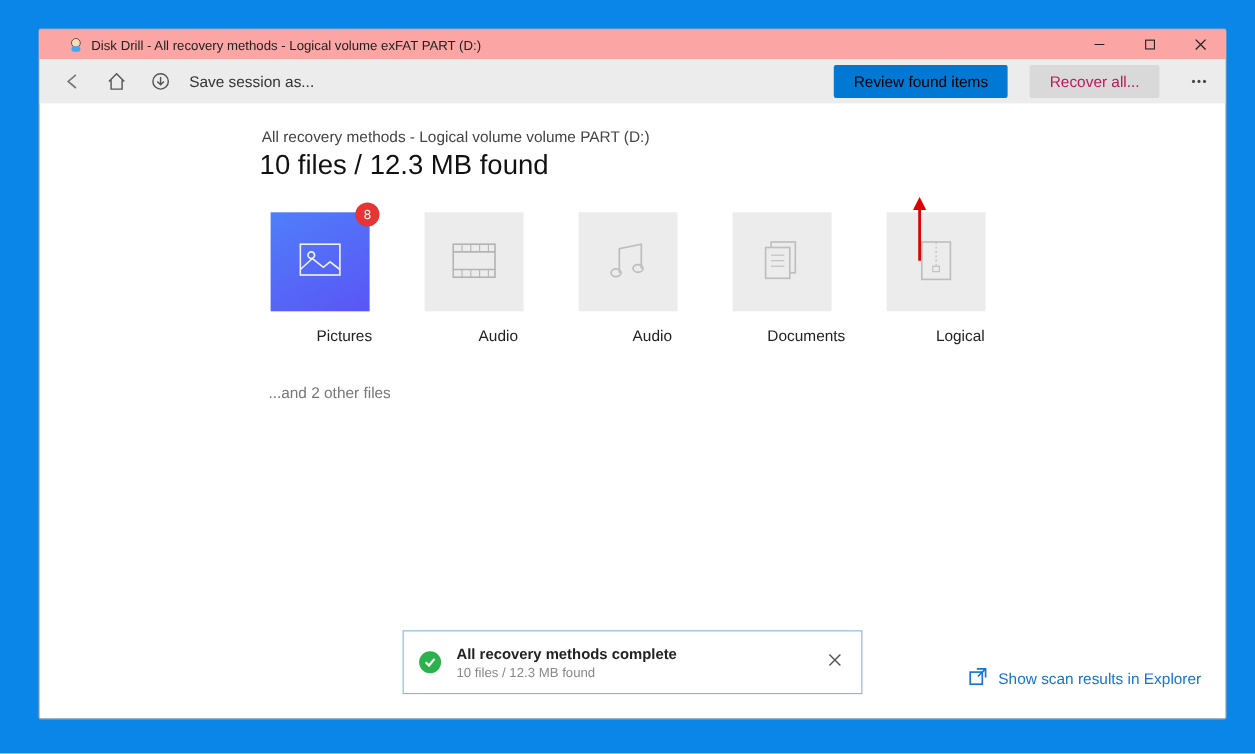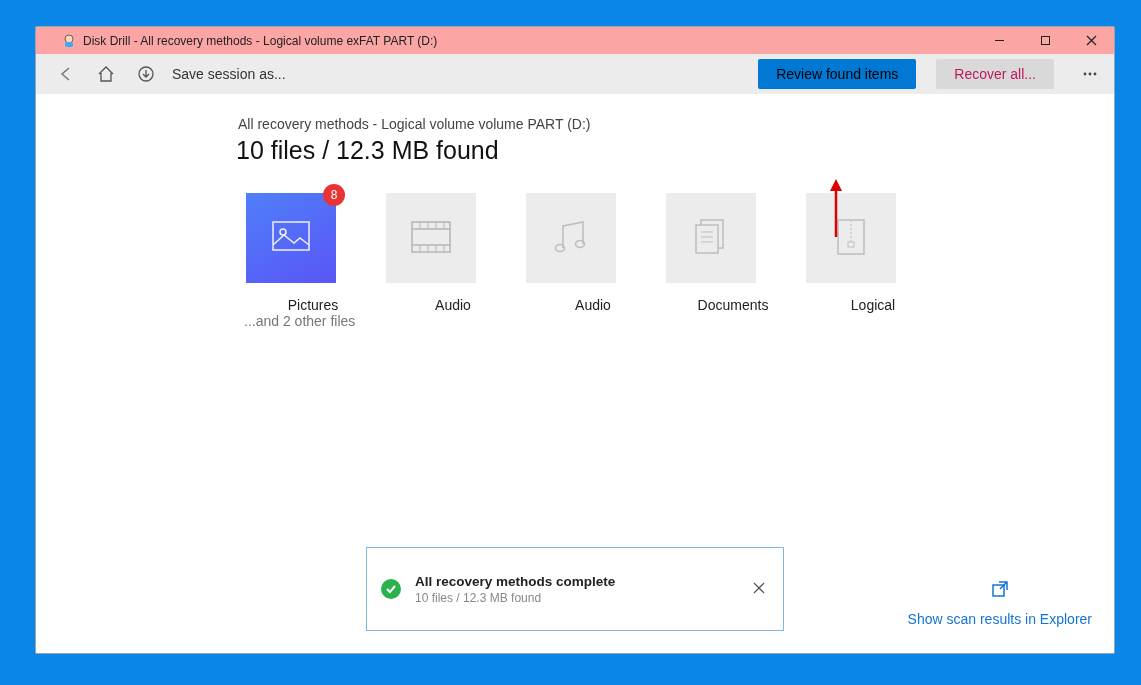--- a/index.html
+++ b/index.html
@@ -104,35 +104,35 @@
     position: absolute;
     top: -9px; right: -9px;
     width: 22px; height: 22px;
     border-radius: 50%;
     background: #e83434;
     color: #fff;
     font-size: 12px;
     display: flex; align-items: center; justify-content: center;
   }
   .card-label { margin-top: 14px; font-size: 14px; color: #222; margin-left: 44px; }
-  .other-files { font-size: 14px; color: #777; padding-left: 8px; }
+  .other-files { margin-top: 36px; font-size: 14px; color: #777; padding-left: 8px; }
 
   
   .arrow-annotation {
     position: absolute;
     left: 792px; top: 85px;
     width: 16px; height: 60px;
     pointer-events: none;
   }
 
   
   .toast {
     position: absolute;
     left: 330px; bottom: 22px;
-    width: 418px; height: 84px;
+    width: 418px; height: 58px;
     border: 1px solid #7fb7e4;
     background: #fff;
     display: flex; align-items: center;
     padding: 0 14px;
     gap: 14px;
   }
   .toast-check {
     width: 20px; height: 20px; border-radius: 50%;
     background: #2bb24c;
     display: flex; align-items: center; justify-content: center;
@@ -141,21 +141,21 @@
   .toast-body { flex: 1; }
   .toast-title { font-size: 13.5px; font-weight: 600; color: #222; }
   .toast-sub { font-size: 12px; color: #888; margin-top: 2px; }
   .toast-close { color: #555; cursor: pointer; padding:4px; }
 
   
   .bottom-link {
     position: absolute;
     right: 22px; bottom: 26px;
     display: flex; align-items: center; gap: 10px;
-    color: #1474d4; font-size: 14px; cursor: pointer; flex-direction: column;
+    color: #1474d4; font-size: 14px; cursor: pointer;
   }
 </style>
 </head>
 <body>
 
 <div class="window">
 
   <div class="titlebar">
     <span class="app-icon">
       <svg width="14" height="14" viewBox="0 0 14 14">

